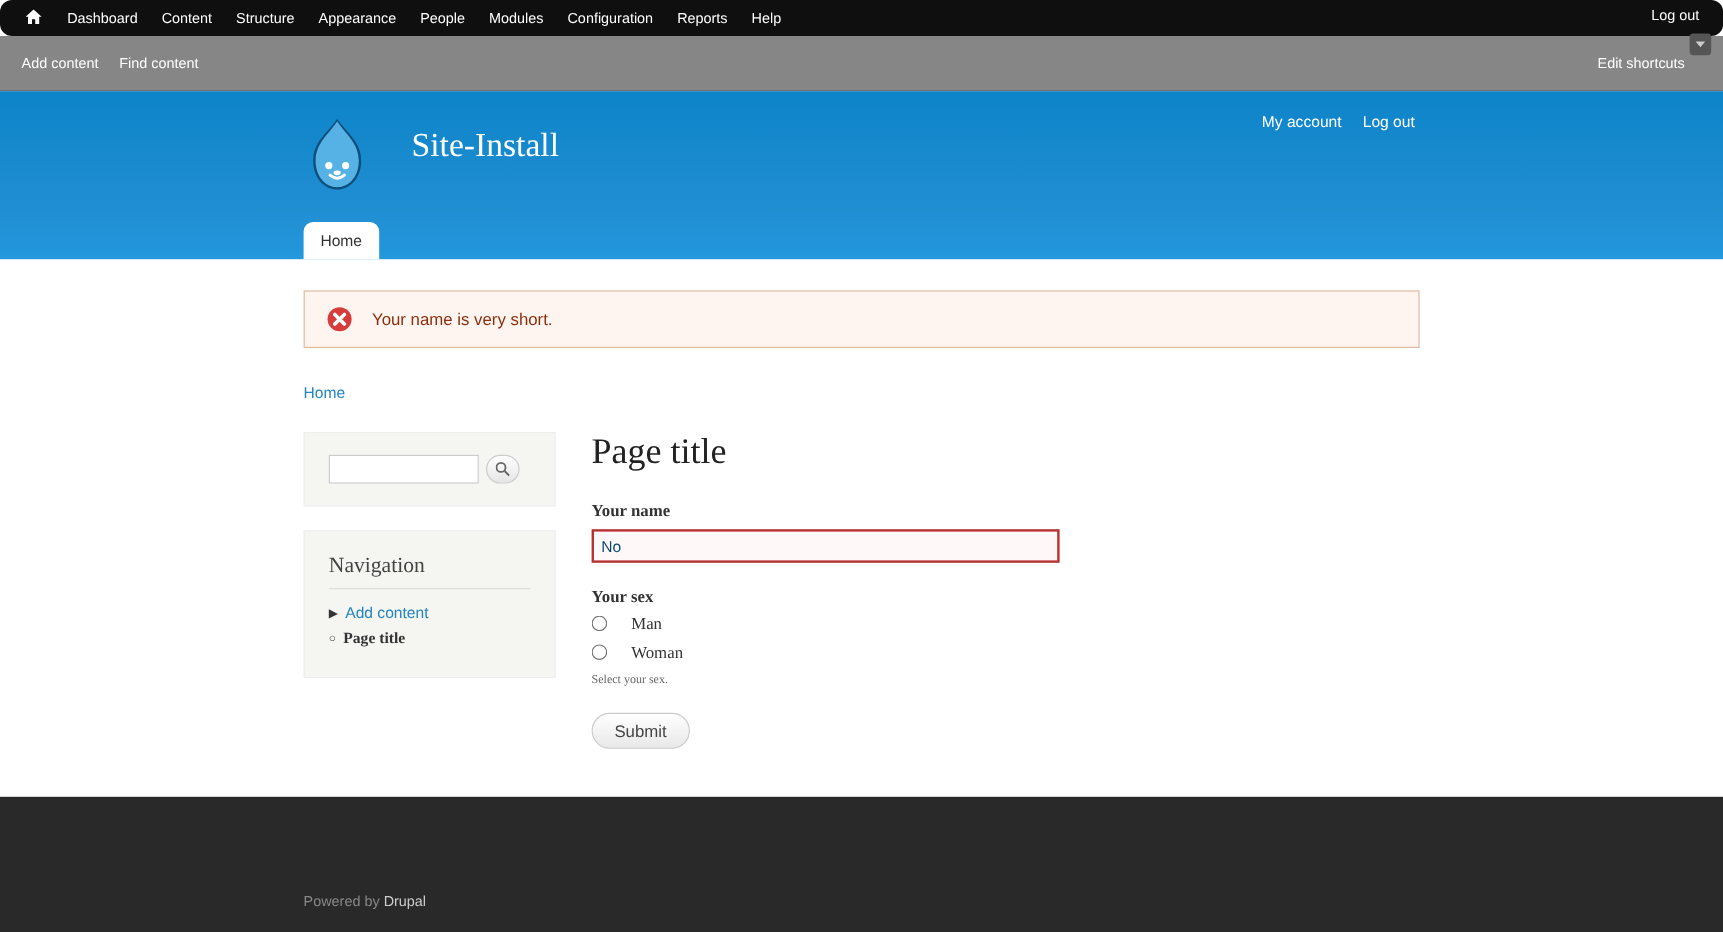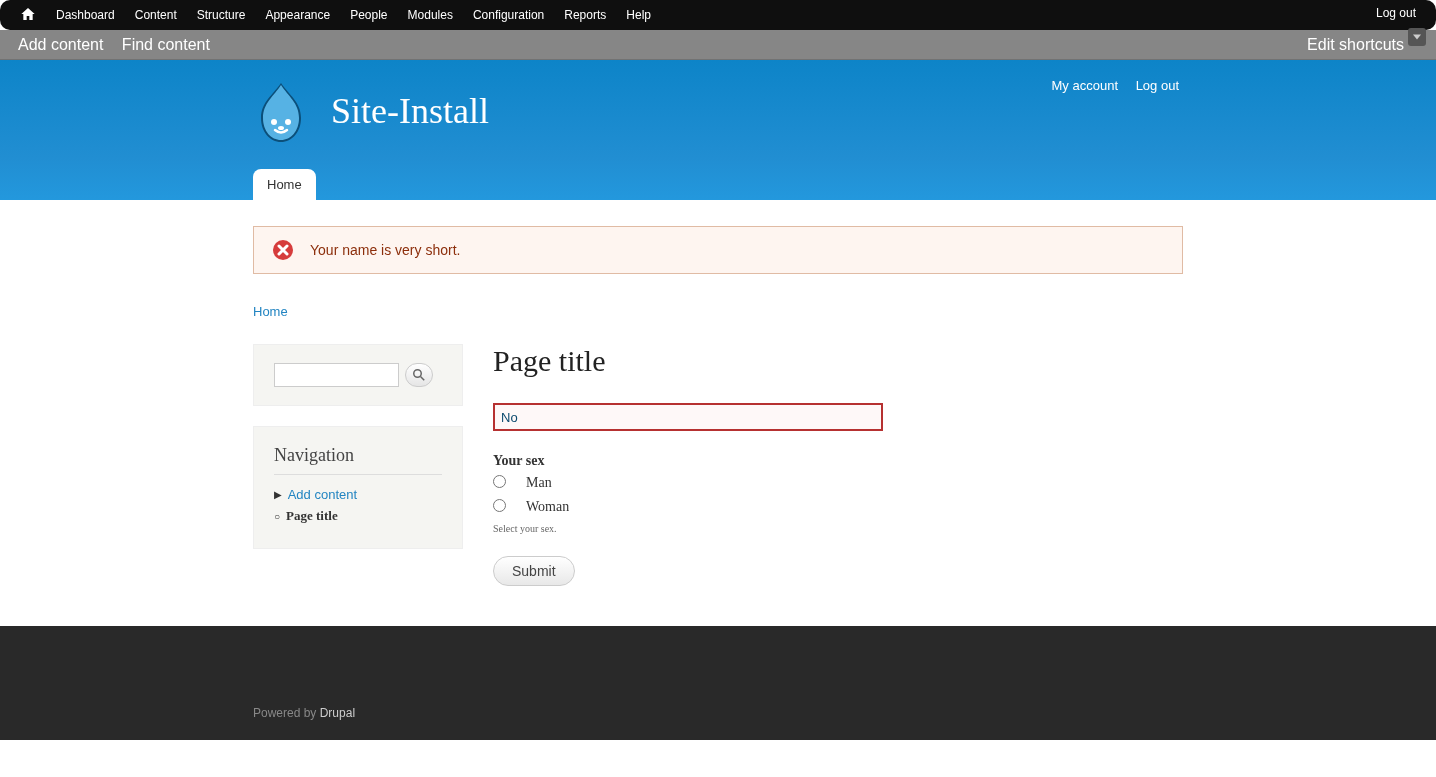--- a/index.html
+++ b/index.html
@@ -12,31 +12,31 @@
 .admin-toolbar-left a, .admin-toolbar-right a { color: #fff; padding: 8px 10px; display: inline-block; }
 .admin-toolbar-right { display: flex; align-items: flex-end; flex-direction: column; }
 .admin-toolbar-right .hello { color: #999; margin-right: 4px; }
 .admin-toolbar-right .hello strong { color: #fff; }
 .toggle-btn { background: #555; border-radius: 3px; width: 18px; height: 18px; display: flex; align-items: center; justify-content: center; margin-left: 8px; cursor: pointer; }
 .toggle-btn svg { width: 8px; height: 6px; fill: #ccc; }
 .home-icon { display: flex; align-items: center; padding: 0 8px; }
 .home-icon svg { fill: #fff; width: 16px; height: 16px; }
 
 
-.shortcut-bar { background: #868686; height: 30px; border-bottom: 1px solid #727272; display: flex; align-items: center; justify-content: space-between; padding: 0 18px; font-size: 16px; }
+.shortcut-bar { background: #868686; height: 46px; border-bottom: 1px solid #727272; display: flex; align-items: center; justify-content: space-between; padding: 0 18px; font-size: 12px; }
 .shortcut-bar a { color: #fff; margin-right: 14px; }
 .shortcut-bar .edit { color: #fff; }
 
 
 .site-header { background: linear-gradient(#0d84c8, #218ed2 70%, #2398dd); height: 140px; position: relative; }
 .header-inner { width: 930px; margin: 0 auto; position: relative; height: 100%; }
 .user-links { position: absolute; right: 4px; top: 18px; }
 .user-links a { color: #fff; margin-left: 14px; font-size: 13px; }
 .logo { position: absolute; left: 0; top: 20px; width: 56px; height: 65px; }
-.site-name { position: absolute; left: 78px; top: 30px; color: #fff; font-size: 36px; font-weight: normal; font-family: Georgia, serif; }
+.site-name { position: absolute; left: 90px; top: 30px; color: #fff; font-size: 28px; font-weight: normal; font-family: Georgia, serif; }
 .main-tabs { position: absolute; bottom: 0; left: 0; }
 .main-tab { display: inline-block; background: #fff; color: #333; padding: 8px 14px; border-radius: 8px 8px 0 0; font-size: 13px; }
 
 
 .page-body { width: 930px; margin: 1px auto; padding-top: 25px; }
 .error-box { border: 1px solid #e0bba4; background: #fef5f0; padding: 12px 18px; display: flex; align-items: center; margin-bottom: 30px; }
 .error-icon { width: 22px; height: 22px; margin-right: 16px; }
 .error-box span.msg { color: #8c2e0b; font-size: 14px; }
 
 .breadcrumb { margin-bottom: 25px; }
@@ -171,20 +171,21 @@
             <span class="bullet">○</span>
             <span>Page title</span>
           </li>
         </ul>
       </div>
     </div>
 
     <div class="main">
       <h1 class="page-title">Page title</h1>
 
+      <label class="form-label">Your name</label>
       <input type="text" class="name-input" value="No" style="">
 
       <label class="form-label">Your sex</label>
       <div class="radio-row">
         <input type="radio" name="sex" style="">
         <span>Man</span>
       </div>
       <div class="radio-row">
         <input type="radio" name="sex" style="">
         <span>Woman</span>

